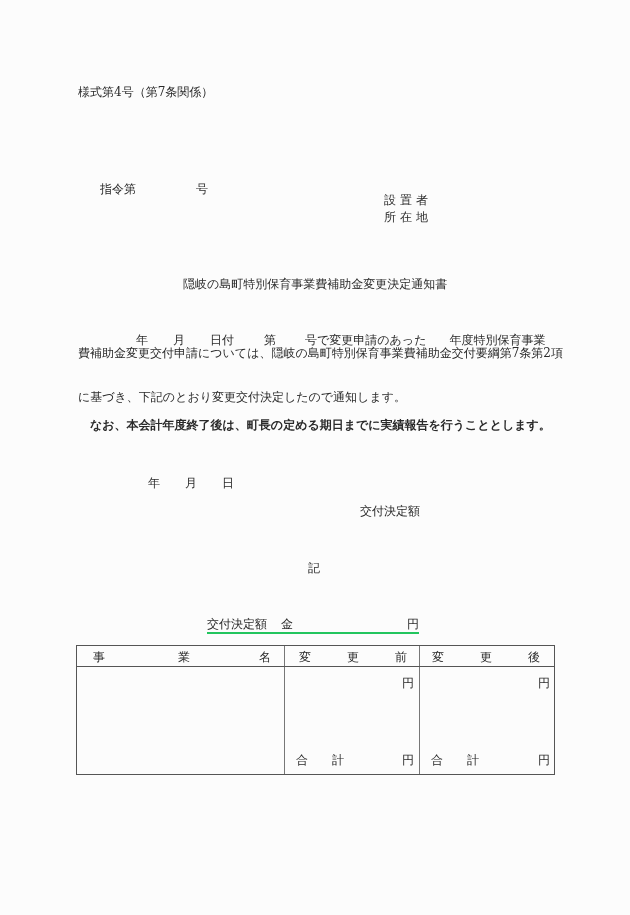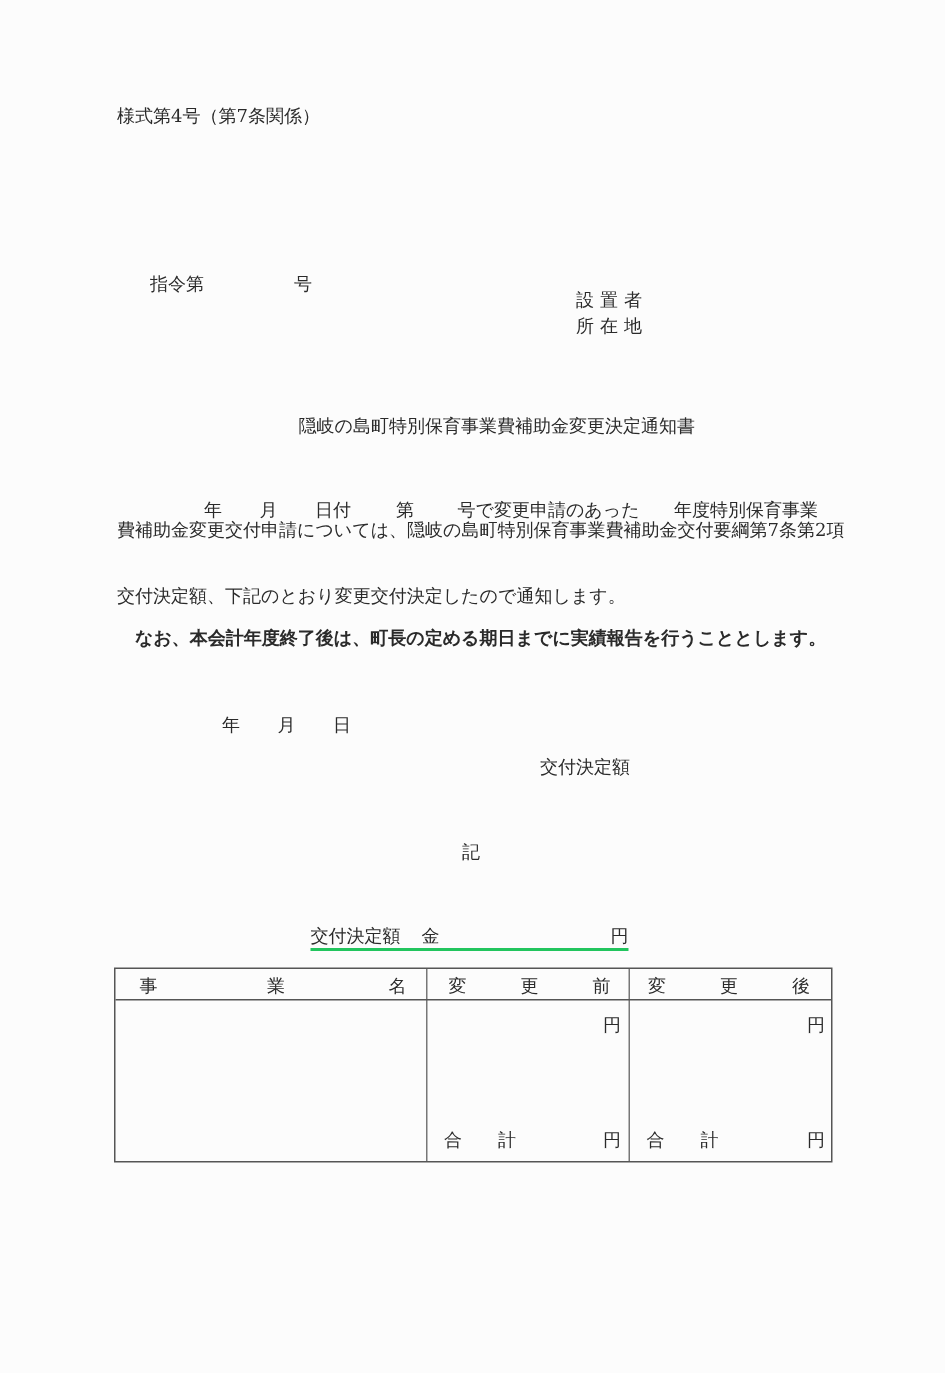--- a/index.html
+++ b/index.html
@@ -11,28 +11,28 @@
       width: 630px;
       height: 915px;
       position: relative;
       overflow: hidden;
       font-family: "DejaVu Serif", "Liberation Serif", serif;
       color: #2a2a2a;
       font-size: 12px;
     }
     .abs { position: absolute; white-space: nowrap; line-height: 14px; }
 
-    .form-no { left: 78px; top: 70px; }
+    .form-no { left: 78px; top: 85px; }
     .directive { left: 100px; top: 137px; margin-top: 45px; }
     .directive .gap { display: inline-block; width: 60px; }
 
     .addr-label { left: 384px; top: 165px; letter-spacing: 4px; margin-top: 45px; }
     .founder-label { left: 384px; top: 193px; letter-spacing: 4px; font-family: Liberation Serif, serif; }
 
-    .doc-title { left: 183px; top: 277px; margin-left: 16px; }
+    .doc-title { left: 183px; top: 277px; }
 
     .para { left: 78px; width: 480px; }
     .line1 { top: 333px; }
     .line2 { top: 346px; }
     .line3 { top: 390px; }
     .line4 { top: 418px; font-weight: bold; }
     .line1 span.sp { display: inline-block; }
 
     .issue-date { left: 148px; top: 476px; }
     .issue-date .d { display: inline-block; }
@@ -79,21 +79,21 @@
   <div class="abs addr-label">所在地</div>
   <div class="abs founder-label">設置者</div>
 
   <div class="abs doc-title">隠岐の島町特別保育事業費補助金変更決定通知書</div>
 
   <div class="abs para line1">
     <span class="sp" style="width:58px"></span><span>年</span><span class="sp" style="width:25px"></span><span>月</span><span class="sp" style="width:25px"></span><span>日付</span><span class="sp" style="width:30px"></span><span>第</span><span class="sp" style="width:29px"></span><span>号で変更申請のあった</span><span class="sp" style="width:23px"></span><span>年度特別保育事業</span>
   </div>
 
   <div class="abs para line2">費補助金変更交付申請については、隠岐の島町特別保育事業費補助金交付要綱第7条第2項</div>
-  <div class="abs para line3">交付決定額、下記のとおり変更交付決定したので通知します。</div>
+  <div class="abs para line3">に基づき、下記のとおり変更交付決定したので通知します。</div>
   <div class="abs para line4" style="left:90px;">
     <span>なお、本会計年度終了後は、町長の定める期日までに実績報告を行うこととします。</span>
   </div>
 
   <div class="abs issue-date">
     <span>年</span><span class="d" style="width:25px"></span><span>月</span><span class="d" style="width:25px"></span><span>日</span>
   </div>
 
   <div class="abs mayor">交付決定額</div>
 

